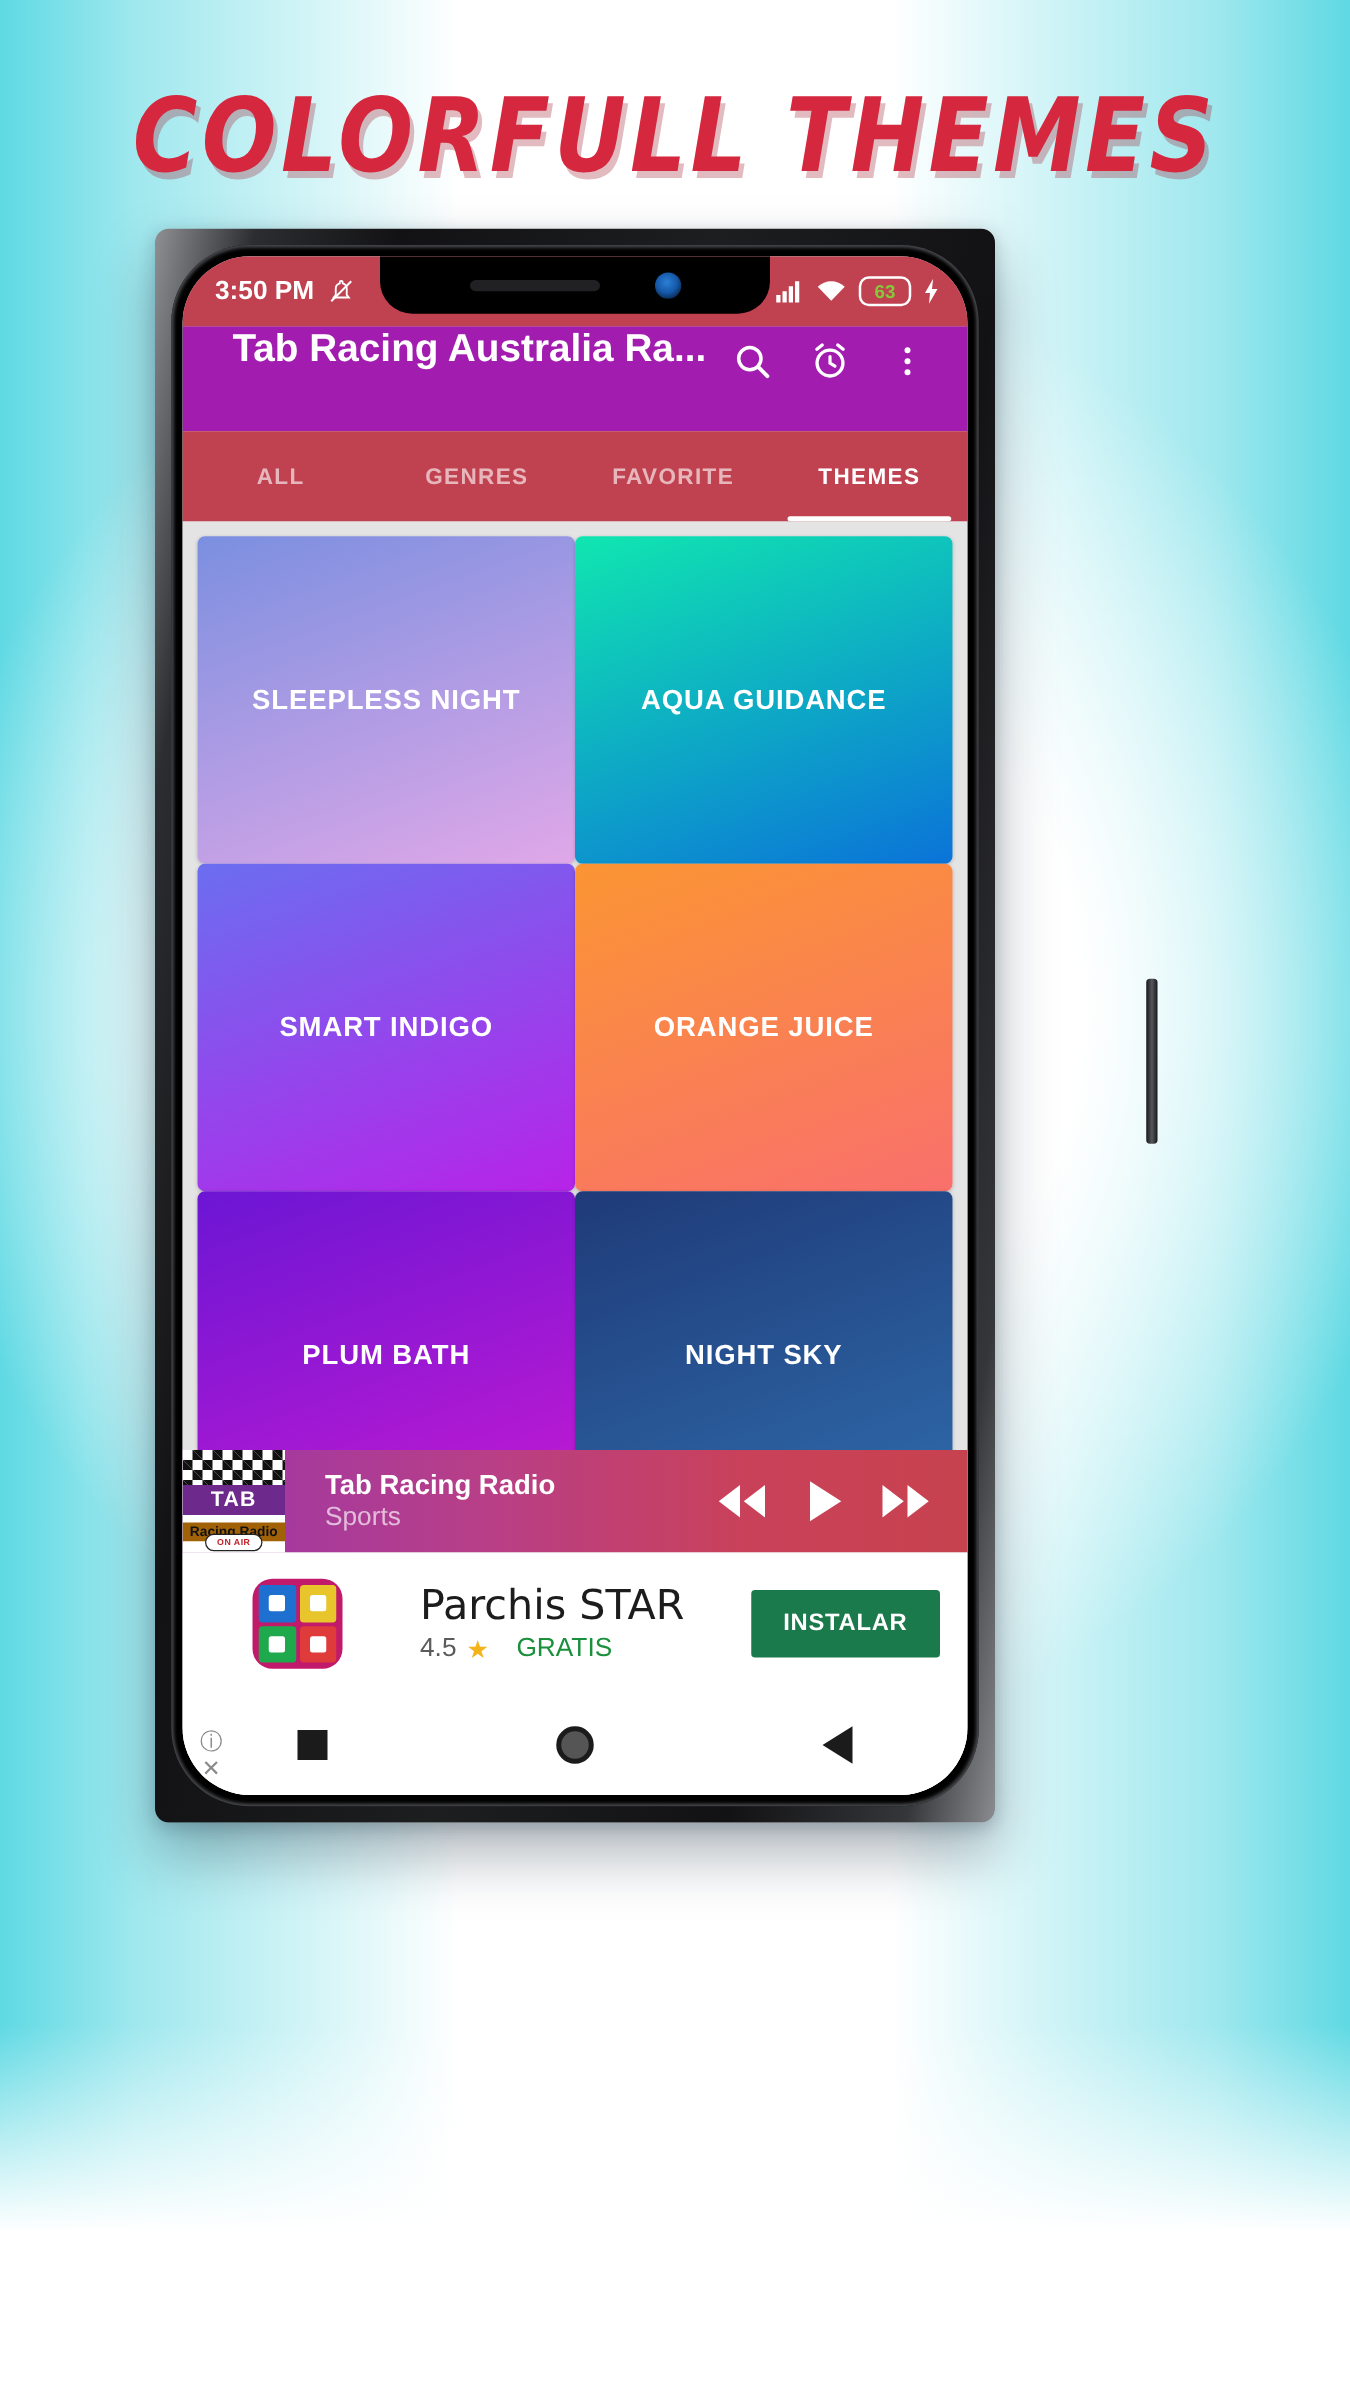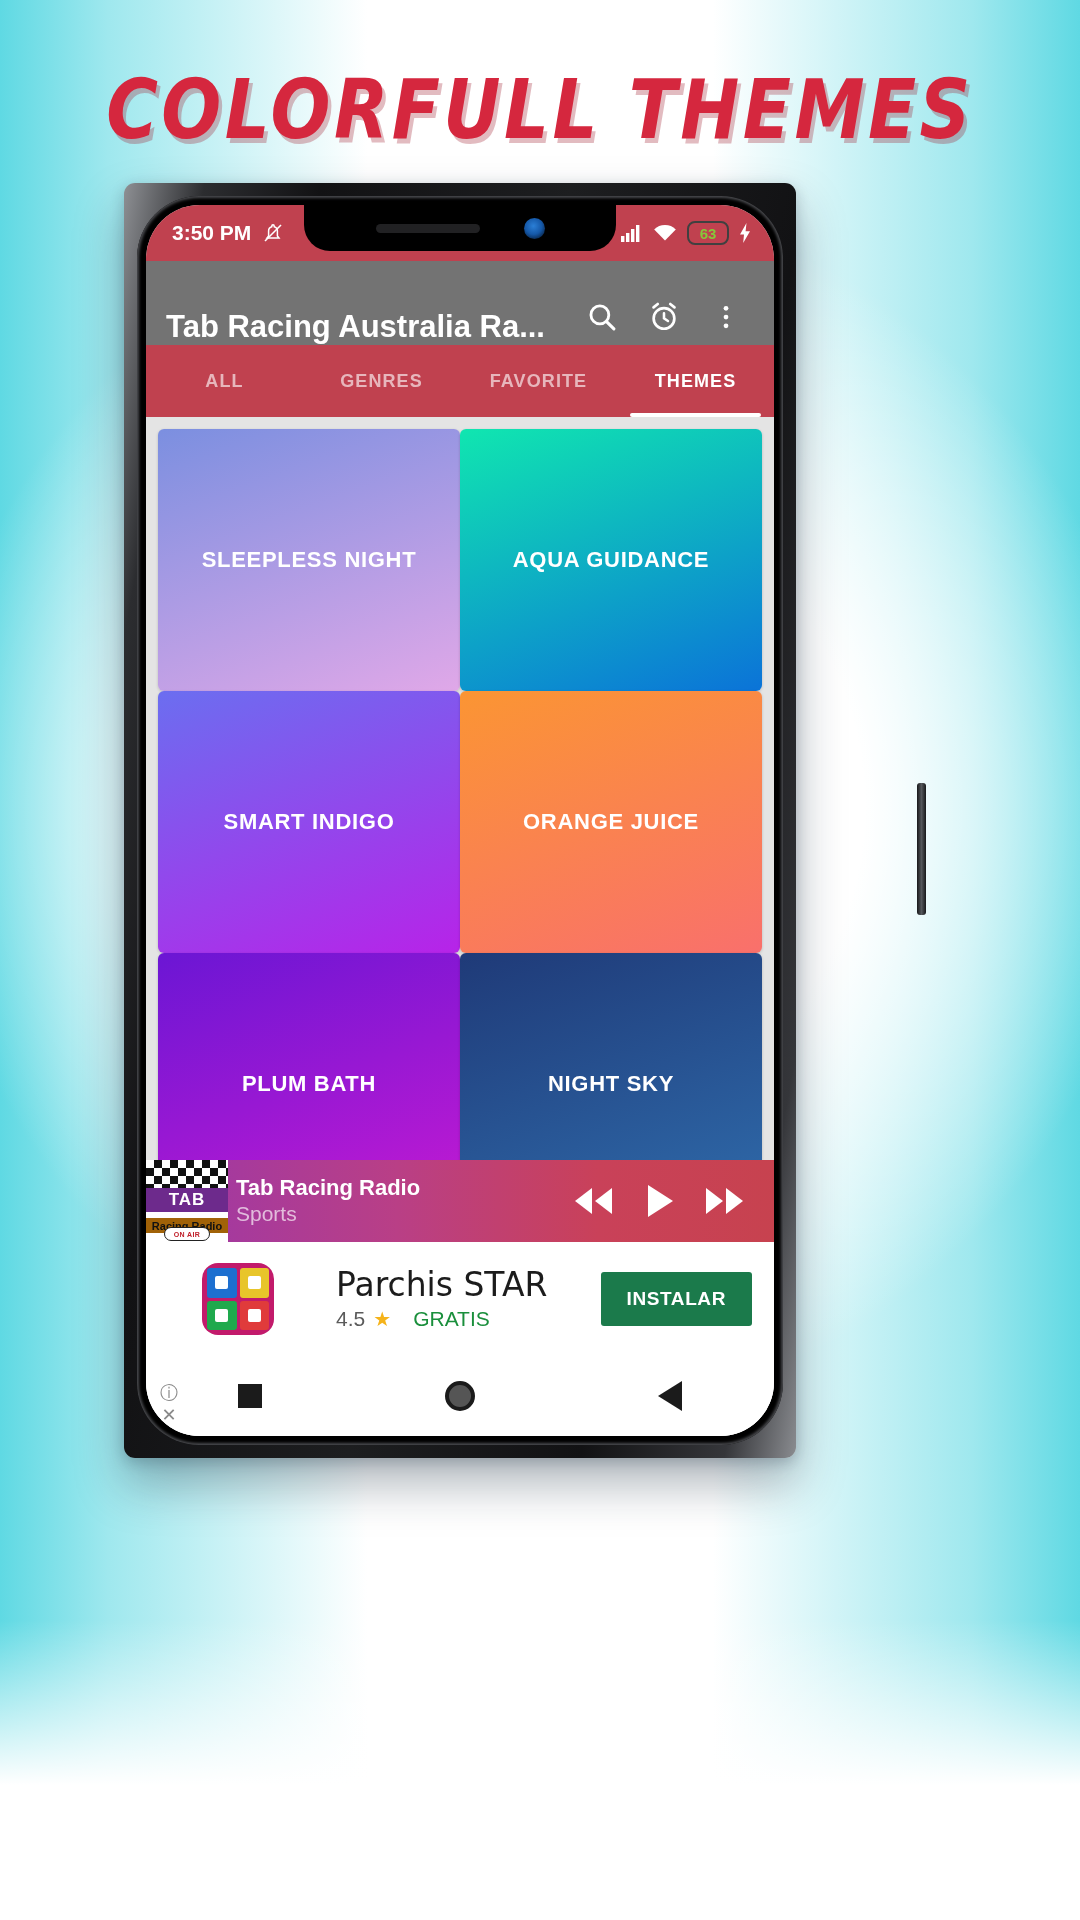--- a/index.html
+++ b/index.html
@@ -90,30 +90,30 @@
   }
   #notch-speaker { width:104px; height:9px; border-radius:6px; background:#212123; }
   #notch-cam { width:21px; height:21px; border-radius:50%;
     background:radial-gradient(circle at 45% 38%, #2b7fd6 0%, #1558a8 48%, #0a2a52 78%, #05172f 100%); }
   #status-left { display:flex; align-items:center; gap:10px; z-index:6; }
   #status-right { margin-left:auto; display:flex; align-items:center; gap:9px; z-index:6; }
   .sicon { display:block; }
   #battery-pill {
     display:flex; align-items:center; justify-content:center;
     min-width:42px; height:24px; padding:0 5px;
-    border:2px solid #404040; border-radius:8px;
+    border:2px solid #ffffff; border-radius:8px;
     color:#86c83a; font-size:15px; font-weight:bold;
   }
 
   
   #appbar {
     position:absolute; top:56px; left:0; right:0; height:84px;
-    background:#737373;
-    display:flex; align-items:flex-end;
-    padding:0 20px 0 20px; gap:6px;
+    background:#a21caf;
+    display:flex; align-items:flex-start;
+    padding:0 20px 0 40px; gap:6px;
     z-index:2;
   }
   #app-title {
     color:#fff; font-size:31px; font-weight:bold;
     white-space:nowrap; overflow:hidden;
     flex:1;
   }
   .bar-icon {
     width:56px; height:56px;
     display:flex; align-items:center; justify-content:center;
@@ -194,21 +194,21 @@
     font-size:11px; font-weight:bold;
     display:flex; align-items:center; justify-content:center;
   }
   #art-badge {
     position:absolute; bottom:1px; left:50%; transform:translateX(-50%);
     width:46px; height:14px; border-radius:9px;
     border:1.6px solid #222; background:#fff;
     display:flex; align-items:center; justify-content:center;
     font-size:7px; font-weight:bold; color:#c0202a; letter-spacing:0.4px;
   }
-  #player-text { flex:1; padding-left:8px; min-width:0; }
+  #player-text { flex:1; padding-left:32px; min-width:0; }
   #player-title { color:#fff; font-size:22px; font-weight:bold; line-height:1.1; }
   #player-sub { color:rgba(255,255,255,0.66); font-size:21px; line-height:1.2; }
   #player-ctrls { display:flex; align-items:center; gap:26px; padding:0 26px 0 10px; }
   .pbtn { display:flex; align-items:center; justify-content:center; }
 
   
   #ad {
     position:absolute; left:0; right:0; bottom:80px; height:114px;
     background:#fff;
     display:flex; align-items:center;

